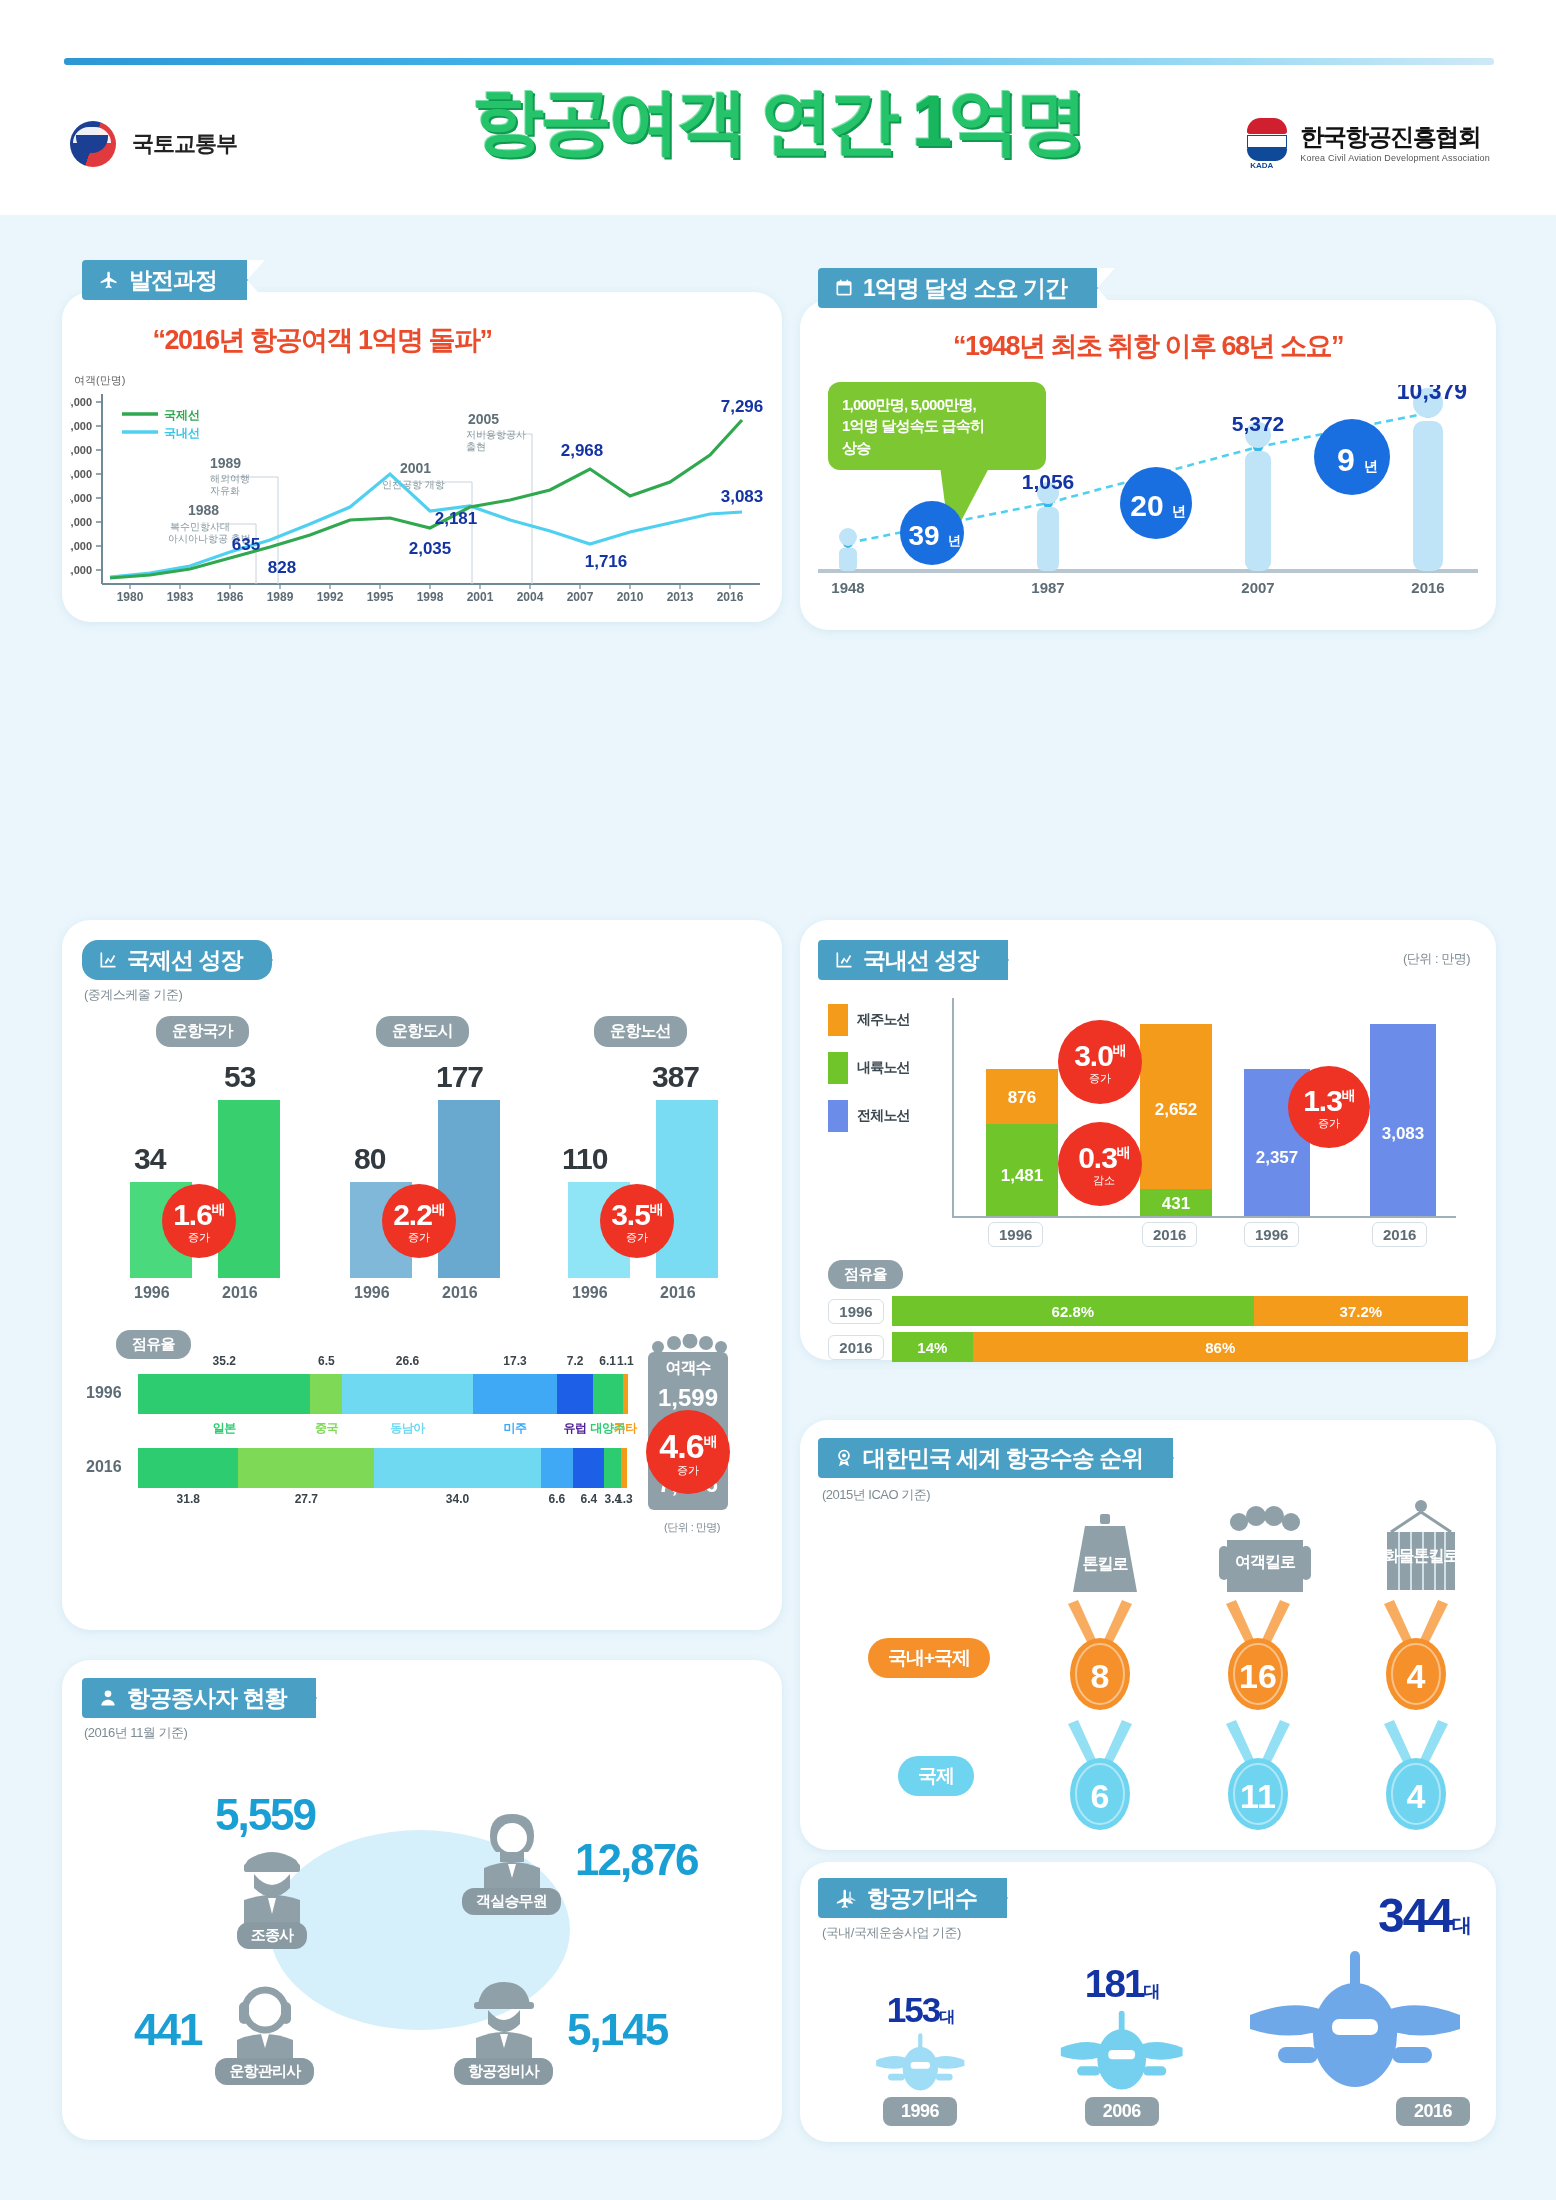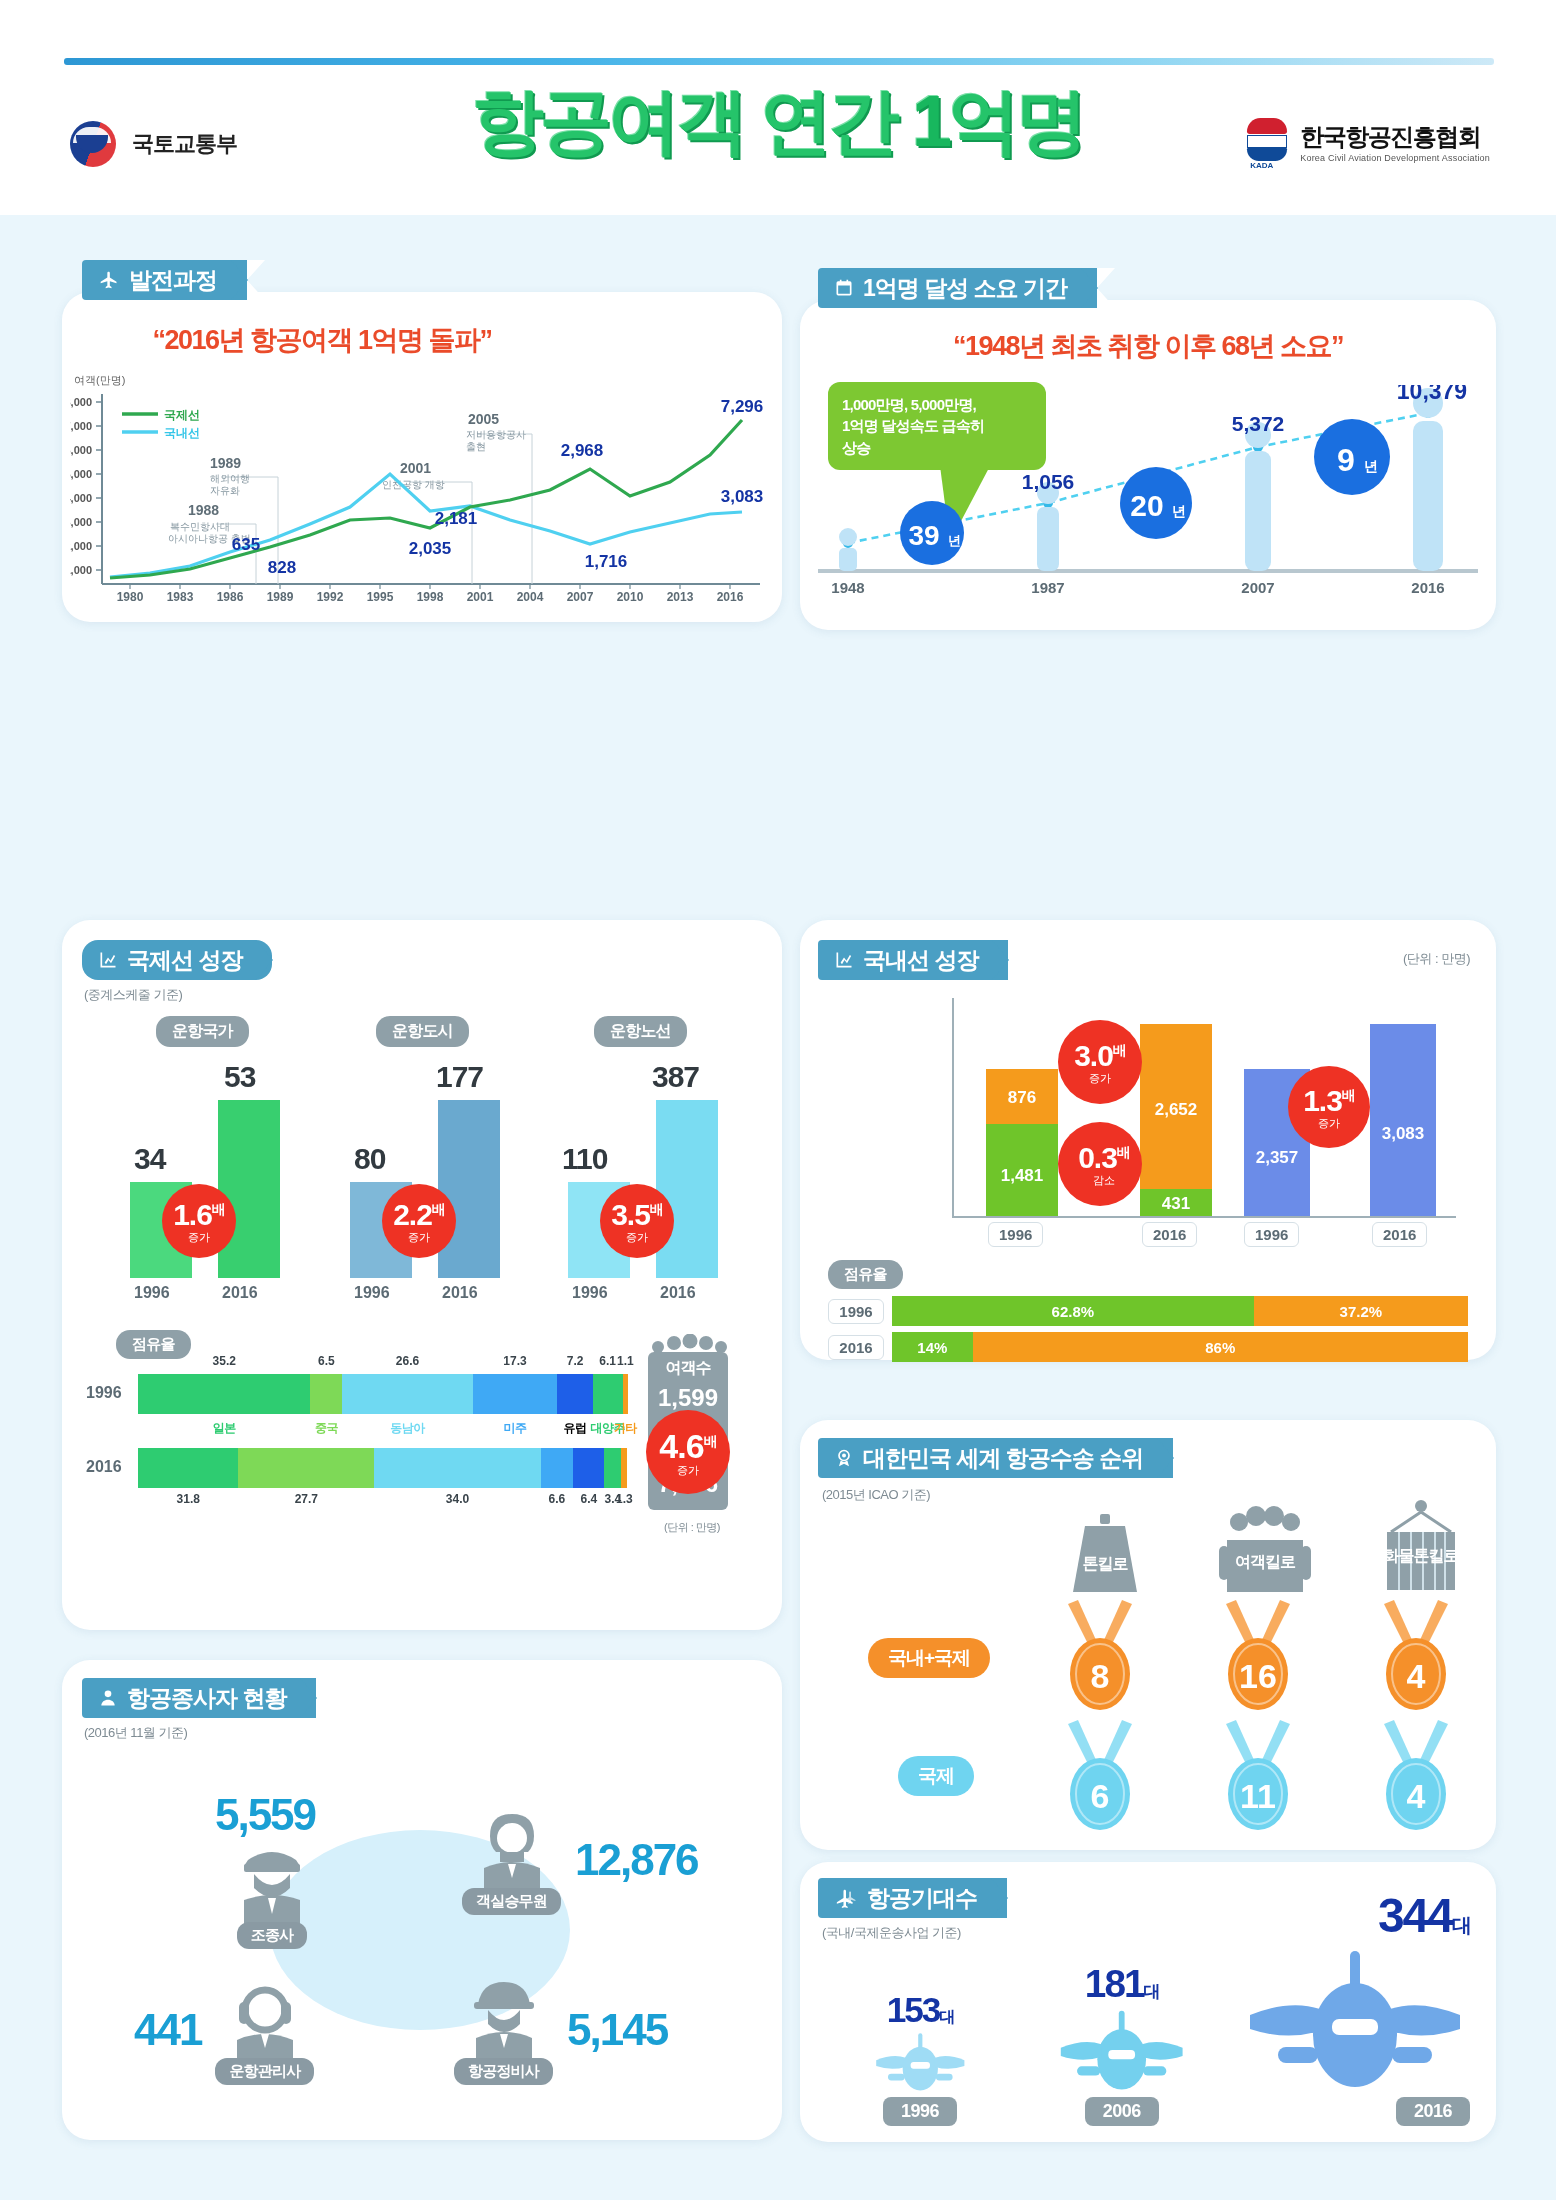--- a/index.html
+++ b/index.html
@@ -424,21 +424,21 @@
           <div style="width: 17.3%; background: rgb(63, 169, 245); height: 100%;"></div>
           <div style="width: 7.2%; background: rgb(30, 95, 232); height: 100%;"></div>
           <div style="width: 6.1%; background: rgb(46, 204, 113); height: 100%;"></div>
           <div style="width: 1.1%; background: rgb(245, 155, 28); height: 100%;"></div>
         </div>
       <div id="sharelegend" style="position:absolute;left:52px;top:90px;width:490px;height:18px;">
           <span class="seg-label" style="position: absolute; left: 17.6%; transform: translateX(-50%); white-space: nowrap; color: rgb(46, 204, 113);">일본</span>
           <span class="seg-label" style="position: absolute; left: 38.45%; transform: translateX(-50%); white-space: nowrap; color: rgb(126, 217, 87);">중국</span>
           <span class="seg-label" style="position: absolute; left: 55%; transform: translateX(-50%); white-space: nowrap; color: rgb(111, 217, 242);">동남아</span>
           <span class="seg-label" style="position: absolute; left: 76.95%; transform: translateX(-50%); white-space: nowrap; color: rgb(63, 169, 245);">미주</span>
-          <span class="seg-label" style="position: absolute; left: 89.2%; transform: translateX(-50%); white-space: nowrap; color: #000000;">유럽</span>
+          <span class="seg-label" style="position: absolute; left: 89.2%; transform: translateX(-50%); white-space: nowrap; color: #4c1d95;">유럽</span>
           <span class="seg-label" style="position: absolute; left: 95.85%; transform: translateX(-50%); white-space: nowrap; color: rgb(46, 204, 113);">대양주</span>
           <span class="seg-label" style="position: absolute; left: 99.45%; transform: translateX(-50%); white-space: nowrap; color: rgb(245, 155, 28);">기타</span>
         </div>
 
       <div class="yearbox" style="position:absolute;left:0px;top:128px;">2016</div>
       <div id="share16bar" style="position:absolute;left:52px;top:118px;width:490px;height:40px;display:flex;overflow:hidden;">
           <div style="width: 20.5%; background: rgb(46, 204, 113); height: 100%;"></div>
           <div style="width: 27.7%; background: rgb(126, 217, 87); height: 100%;"></div>
           <div style="width: 34%; background: rgb(111, 217, 242); height: 100%;"></div>
           <div style="width: 6.6%; background: rgb(63, 169, 245); height: 100%;"></div>
@@ -480,20 +480,34 @@
   <div class="card" style="left:800px;top:920px;width:696px;height:440px;">
     <div class="ribbon" style="position:absolute;left:18px;top:20px;">
       <svg width="20" height="20" viewBox="0 0 24 24">
           <path fill="#fff" d="M3 3v18h18v-2H5V3H3zm5 12 4-6 3 4 4-7 1.6 1.2-5 8.8-3-4-3 5L8 15z"></path>
         </svg>
       <span>국내선 성장</span>
       <span class="notch"></span>
     </div>
     <div class="subnote" style="position:absolute;right:26px;top:30px;">(단위 : 만명)</div>
 
+    <div style="position:absolute;left:28px;top:84px;width:120px;">
+      <div style="display:flex;align-items:center;gap:9px;margin-bottom:16px;">
+        <span style="width:20px;height:32px;background:#f59b1c;display:inline-block;"></span>
+        <span style="font-size:14px;color:#3b4850;font-weight:bold;letter-spacing:-.8px;">제주노선</span>
+      </div>
+      <div style="display:flex;align-items:center;gap:9px;margin-bottom:16px;">
+        <span style="width:20px;height:32px;background:#6fc52a;display:inline-block;"></span>
+        <span style="font-size:14px;color:#3b4850;font-weight:bold;letter-spacing:-.8px;">내륙노선</span>
+      </div>
+      <div style="display:flex;align-items:center;gap:9px;">
+        <span style="width:20px;height:32px;background:#6b8ce8;display:inline-block;"></span>
+        <span style="font-size:14px;color:#3b4850;font-weight:bold;letter-spacing:-.8px;">전체노선</span>
+      </div>
+    </div>
 
     <div style="position:absolute;left:152px;top:78px;width:504px;height:220px;border-left:2px solid #9fb0b8;border-bottom:2px solid #9fb0b8;">
 
       <div style="position:absolute;left:32px;bottom:0;width:72px;height:92px;background:#6fc52a;"></div>
       <div style="position:absolute;left:32px;bottom:92px;width:72px;height:55px;background:#f59b1c;"></div>
       <div style="position:absolute;left:32px;bottom:108px;width:72px;text-align:center;color:#fff;font-size:17px;font-weight:bold;">876</div>
       <div style="position:absolute;left:32px;bottom:30px;width:72px;text-align:center;color:#fff;font-size:17px;font-weight:bold;">1,481</div>
 
       <div style="position:absolute;left:186px;bottom:0;width:72px;height:27px;background:#6fc52a;"></div>
       <div style="position:absolute;left:186px;bottom:27px;width:72px;height:165px;background:#f59b1c;"></div>

